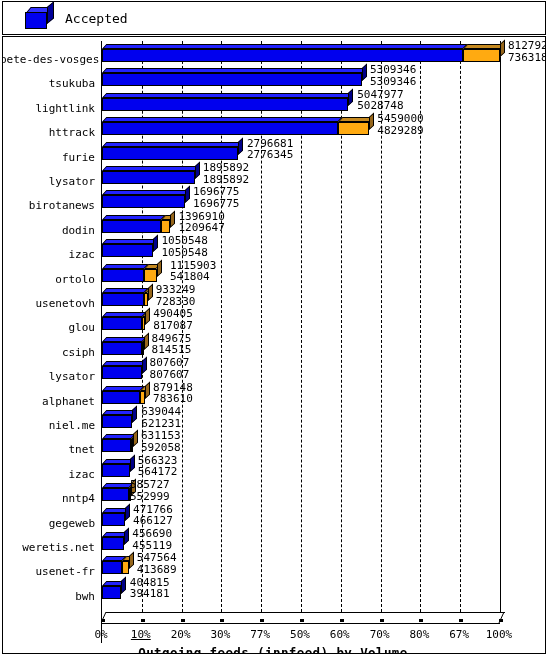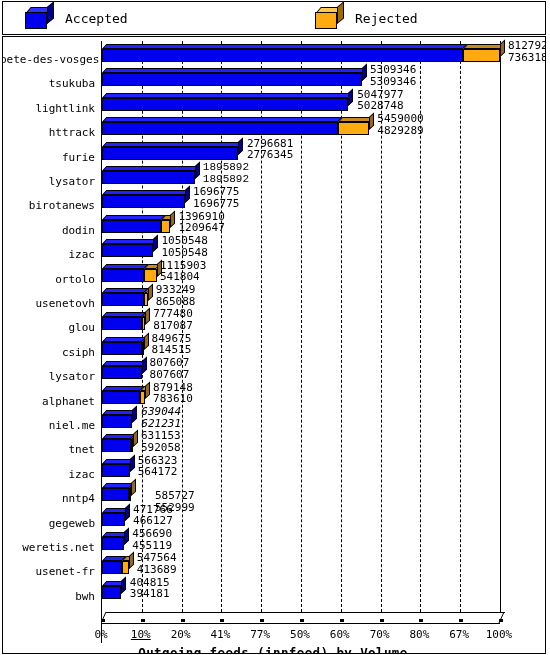--- a/index.html
+++ b/index.html
@@ -96,28 +96,20 @@
 <div id="app">
 
   <div class="legend-box">
     <div class="legend-entry accepted">
       <span class="cube blue">
         <span class="face-top"></span>
           <span class="face-side"></span>
           <span class="face-front"></span>
       </span>
       <span class="legend-label">Accepted</span>
-    </div>
-    <div class="legend-entry rejected">
-      <span class="cube orange">
-        <span class="face-top"></span>
-          <span class="face-side"></span>
-          <span class="face-front"></span>
-      </span>
-      <span class="legend-label">Rejected</span>
     </div>
   </div>
 
   <div class="chart-box">
     <div class="plot" id="plot">
       <div class="yaxis-line"></div>
       <div class="axis-right"></div>
       <div id="gridlines">
           <div class="gridline" style="left: 138.8px;"></div>
           <div class="gridline" style="left: 178.6px;"></div>
@@ -220,21 +212,21 @@
           </div>
           <div class="row" style="top: 128px;">
             <div class="ylabel">lysator</div>
             <div class="bar3d" style="width: 92.8362px;">
               <div class="seg blue" style="left: 0px; width: 92.8362px;">
                 <span class="top"></span>
                 <span class="side"></span>
                 <span class="front"></span>
               </div>
             </div>
-            <div class="vallabels" style="left: 199.836px; font-family: Liberation Mono, monospace;">
+            <div class="vallabels" style="left: 199.836px;">
               <div>1895892</div>
               <div>1895892</div>
             </div>
           </div>
           <div class="row" style="top: 152.4px;">
             <div class="ylabel">birotanews</div>
             <div class="bar3d" style="width: 83.086px;">
               <div class="seg blue" style="left: 0px; width: 83.086px;">
                 <span class="top"></span>
                 <span class="side"></span>
@@ -284,58 +276,58 @@
               <div class="seg blue" style="left: 0px; width: 42.4541px;">
                 <span class="top"></span>
                 <span class="front"></span>
               </div>
               <div class="seg orange" style="left: 42.4541px; width: 12.1884px;">
                 <span class="top"></span>
                 <span class="side"></span>
                 <span class="front"></span>
               </div>
             </div>
-            <div class="vallabels" style="left: 157px;">
+            <div class="vallabels" style="left: 167px;">
               <div>1115903</div>
               <div>541804</div>
             </div>
           </div>
           <div class="row" style="top: 250px;">
             <div class="ylabel">usenetovh</div>
             <div class="bar3d" style="width: 45.6984px;">
               <div class="seg blue" style="left: 0px; width: 42.3608px;">
                 <span class="top"></span>
                 <span class="front"></span>
               </div>
               <div class="seg orange" style="left: 42.3608px; width: 3.33764px;">
                 <span class="top"></span>
                 <span class="side"></span>
                 <span class="front"></span>
               </div>
             </div>
             <div class="vallabels" style="left: 152.698px;">
               <div>933249</div>
-              <div>865088</div>
+              <div>728330</div>
             </div>
           </div>
           <div class="row" style="top: 274.4px;">
             <div class="ylabel">glou</div>
             <div class="bar3d" style="width: 43.1271px;">
               <div class="seg blue" style="left: 0px; width: 40.0103px;">
                 <span class="top"></span>
                 <span class="front"></span>
               </div>
               <div class="seg orange" style="left: 40.0103px; width: 3.11675px;">
                 <span class="top"></span>
                 <span class="side"></span>
                 <span class="front"></span>
               </div>
             </div>
             <div class="vallabels" style="left: 150.127px;">
-              <div>777480</div>
+              <div>490405</div>
               <div>817087</div>
             </div>
           </div>
           <div class="row" style="top: 298.8px;">
             <div class="ylabel">csiph</div>
             <div class="bar3d" style="width: 41.606px;">
               <div class="seg blue" style="left: 0px; width: 39.8844px;">
                 <span class="top"></span>
                 <span class="front"></span>
               </div>
@@ -384,21 +376,21 @@
           </div>
           <div class="row" style="top: 372px;">
             <div class="ylabel">niel.me</div>
             <div class="bar3d" style="width: 31.2921px;">
               <div class="seg blue" style="left: 0px; width: 30.4198px;">
                 <span class="top"></span>
                 <span class="side"></span>
                 <span class="front"></span>
               </div>
             </div>
-            <div class="vallabels" style="left: 138.292px; font-style: italic;">
+            <div class="vallabels" style="left: 138.292px;">
               <div>639044</div>
               <div>621231</div>
             </div>
           </div>
           <div class="row" style="top: 396.4px;">
             <div class="ylabel">tnet</div>
             <div class="bar3d" style="width: 30.9057px;">
               <div class="seg blue" style="left: 0px; width: 28.9913px;">
                 <span class="top"></span>
                 <span class="front"></span>
@@ -434,21 +426,21 @@
               <div class="seg blue" style="left: 0px; width: 27.0787px;">
                 <span class="top"></span>
                 <span class="front"></span>
               </div>
               <div class="seg orange" style="left: 27.0787px; width: 1.60259px;">
                 <span class="top"></span>
                 <span class="side"></span>
                 <span class="front"></span>
               </div>
             </div>
-            <div class="vallabels" style="left: 152px; margin-top: 11px;">
+            <div class="vallabels" style="left: 127px;">
               <div>585727</div>
               <div>552999</div>
             </div>
           </div>
           <div class="row" style="top: 469.6px;">
             <div class="ylabel">gegeweb</div>
             <div class="bar3d" style="width: 23.101px;">
               <div class="seg blue" style="left: 0px; width: 22.8248px;">
                 <span class="top"></span>
                 <span class="side"></span>
@@ -518,21 +510,21 @@
       </div>
 
       <div id="xticks">
           <div class="tickmark" style="left: 98px;"></div>
           <div class="xlabel" style="left: 77px;">0%</div>
           <div class="tickmark" style="left: 137.8px;"></div>
           <div class="xlabel" style="left: 116.8px; text-decoration: underline;">10%</div>
           <div class="tickmark" style="left: 177.6px;"></div>
           <div class="xlabel" style="left: 156.6px;">20%</div>
           <div class="tickmark" style="left: 217.4px;"></div>
-          <div class="xlabel" style="left: 196.4px;">41%</div>
+          <div class="xlabel" style="left: 196.4px;">30%</div>
           <div class="tickmark" style="left: 257.2px;"></div>
           <div class="xlabel" style="left: 236.2px;">77%</div>
           <div class="tickmark" style="left: 297px;"></div>
           <div class="xlabel" style="left: 276px;">50%</div>
           <div class="tickmark" style="left: 336.8px;"></div>
           <div class="xlabel" style="left: 315.8px;">60%</div>
           <div class="tickmark" style="left: 376.6px;"></div>
           <div class="xlabel" style="left: 355.6px;">70%</div>
           <div class="tickmark" style="left: 416.4px;"></div>
           <div class="xlabel" style="left: 395.4px;">80%</div>

